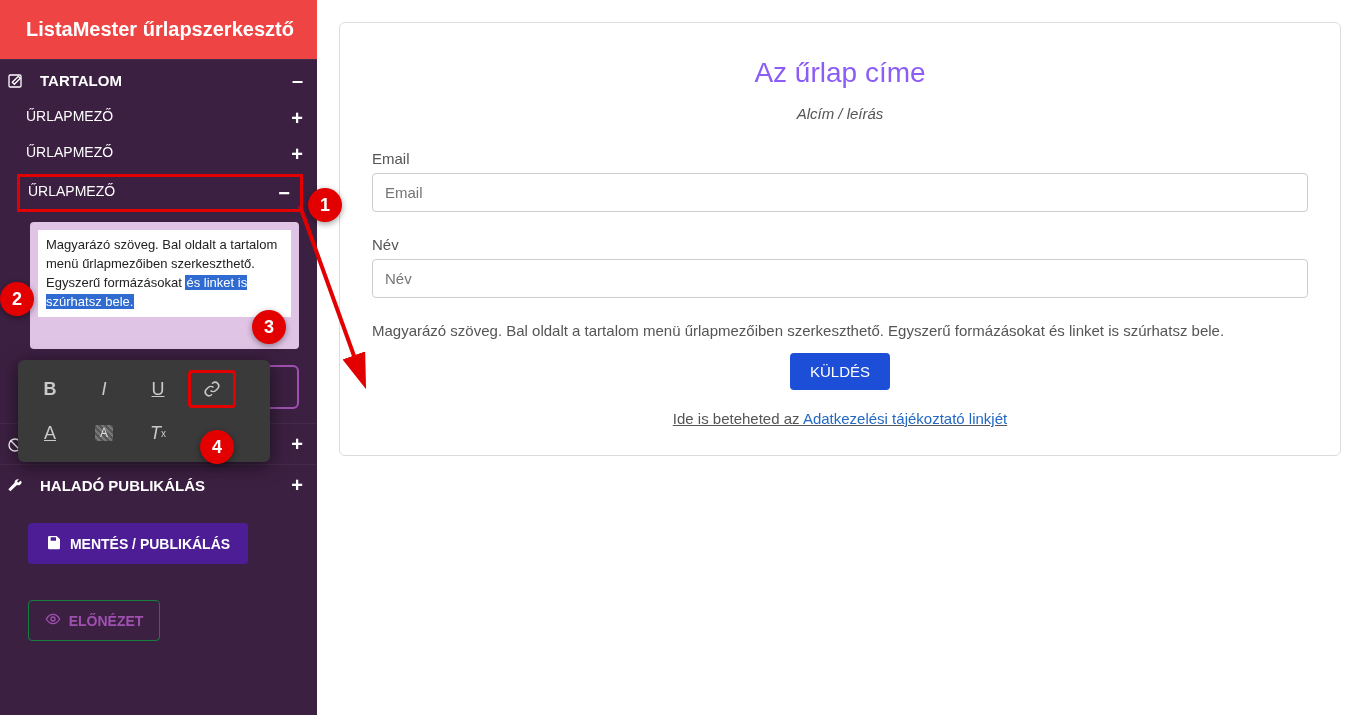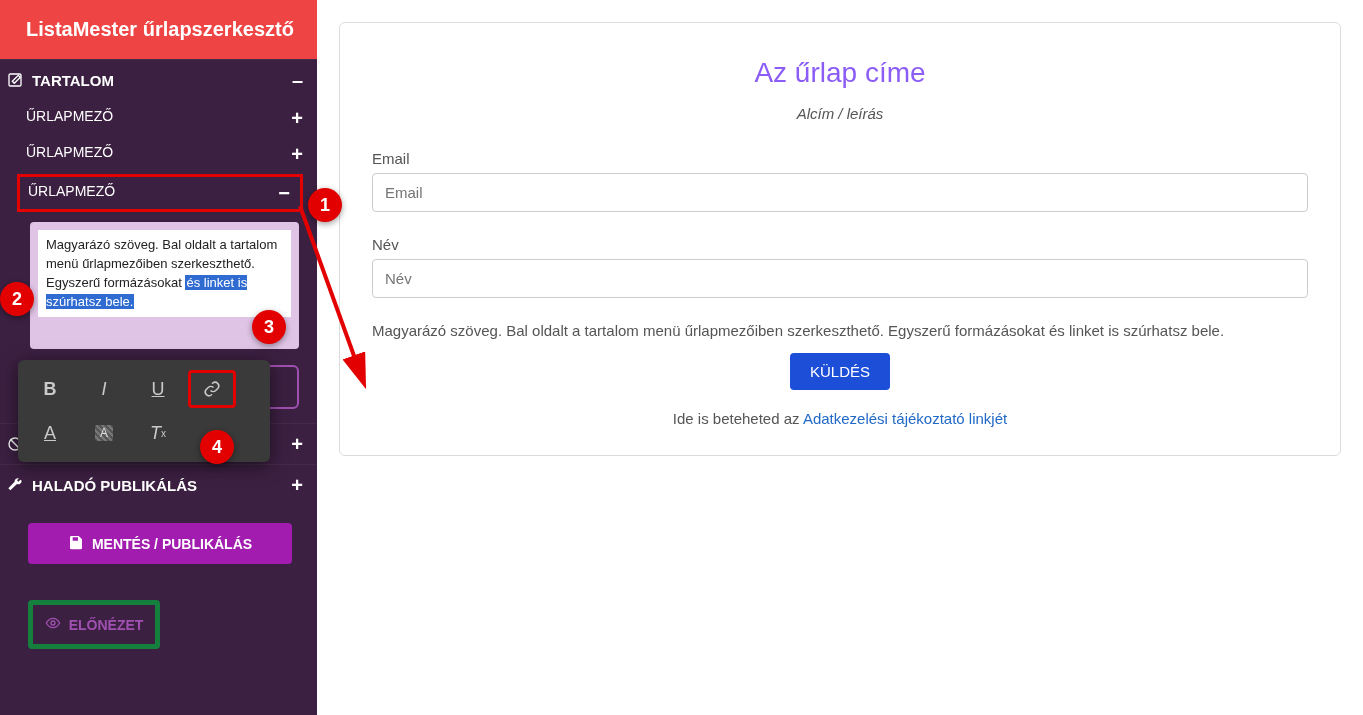--- a/index.html
+++ b/index.html
@@ -33,21 +33,21 @@
   .section-head {
     display: flex;
     align-items: center;
     justify-content: space-between;
     padding: 10px 14px 10px 6px;
     font-size: 15px;
     font-weight: bold;
     border-top: 1px solid rgba(255,255,255,0.05);
     cursor: pointer;
   }
-  .section-head .left { display:flex; align-items:flex-start; gap:8px; }
+  .section-head .left { display:flex; align-items:flex-end; gap:16px; }
   .section-head .icon { width:18px; display:inline-flex; justify-content:center; }
   .subitem {
     display: flex;
     align-items: flex-start;
     justify-content: space-between;
     padding: 8px 14px 8px 26px;
     font-size: 14px;
     cursor: pointer;
   }
   .subitem.marked {
@@ -73,35 +73,35 @@
     color: #a050b0;
     text-align: center;
     padding: 12px 4px;
     border-radius: 6px;
     font-size: 14px;
     font-weight: bold;
     background: transparent;
   }
   .primary-btn {
     margin: 18px 18px 8px 28px;
-    background: #a21caf;
+    background: #4c1d95;
     color: #fff;
     border-radius: 4px;
     padding: 11px 10px;
     display: flex;
     align-items: center;
     justify-content: center;
     gap: 8px;
     font-size: 14px;
     font-weight: bold;
-    width: 264px;
+    width: 220px;
   }
   .outline-btn {
     margin: 28px 18px 8px 28px;
-    border: 5px solid #15803d;
+    border: 1px solid #15803d;
     color: #a050b0;
     border-radius: 4px;
     padding: 10px 10px;
     display: flex;
     align-items: center;
     justify-content: center;
     gap: 8px;
     font-size: 14px;
     font-weight: bold;
     width: 132px;
@@ -180,21 +180,21 @@
   .helper {
     font-size:15px; color:#555; margin-bottom:14px;
   }
   .submit-btn {
     display:block; margin:0 auto;
     background:#1d4ed8; color:#fff;
     border:none; border-radius:4px;
     padding:10px 20px; font-size:15px;
     cursor:pointer;
   }
-  .footer-note { text-align:center; margin-top:20px; font-size:15px; color:#555;}
+  .footer-note { text-align:center; margin-top:20px; font-size:15px; color:#555;text-decoration:underline;}
   .footer-note a { color:#2269c5; text-decoration:none;}
 </style>
 </head>
 <body>
 
 <div class="sidebar">
   <div class="sidebar-header">ListaMester űrlapszerkesztő</div>
 
   <div class="section-head">
     <span class="left">

